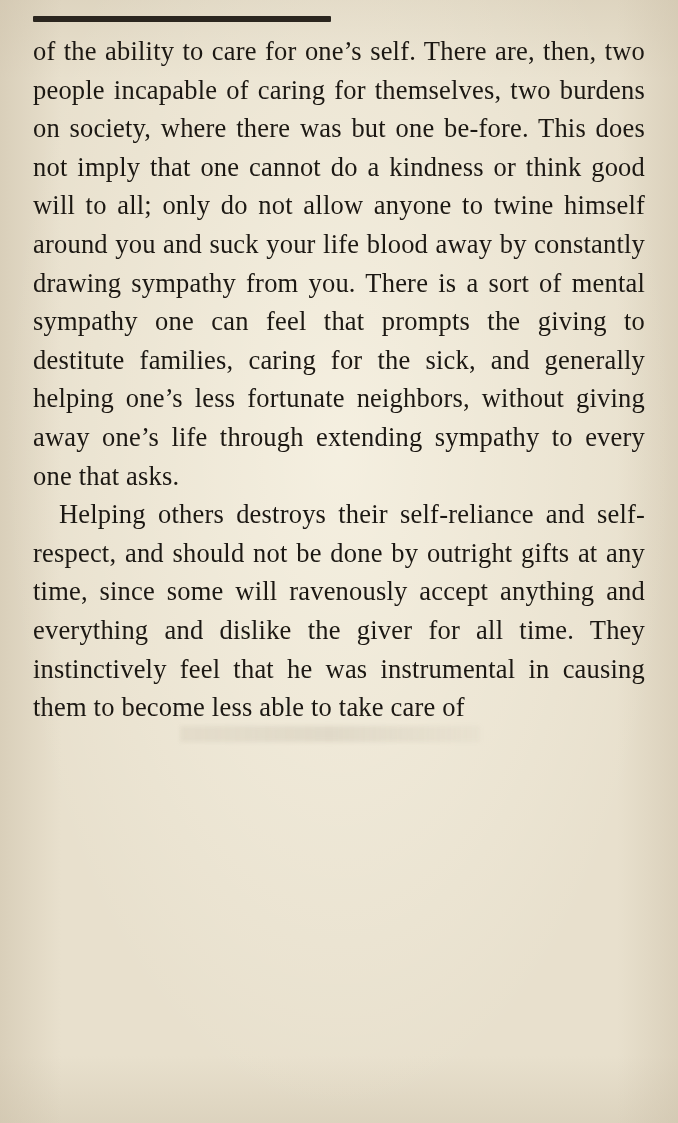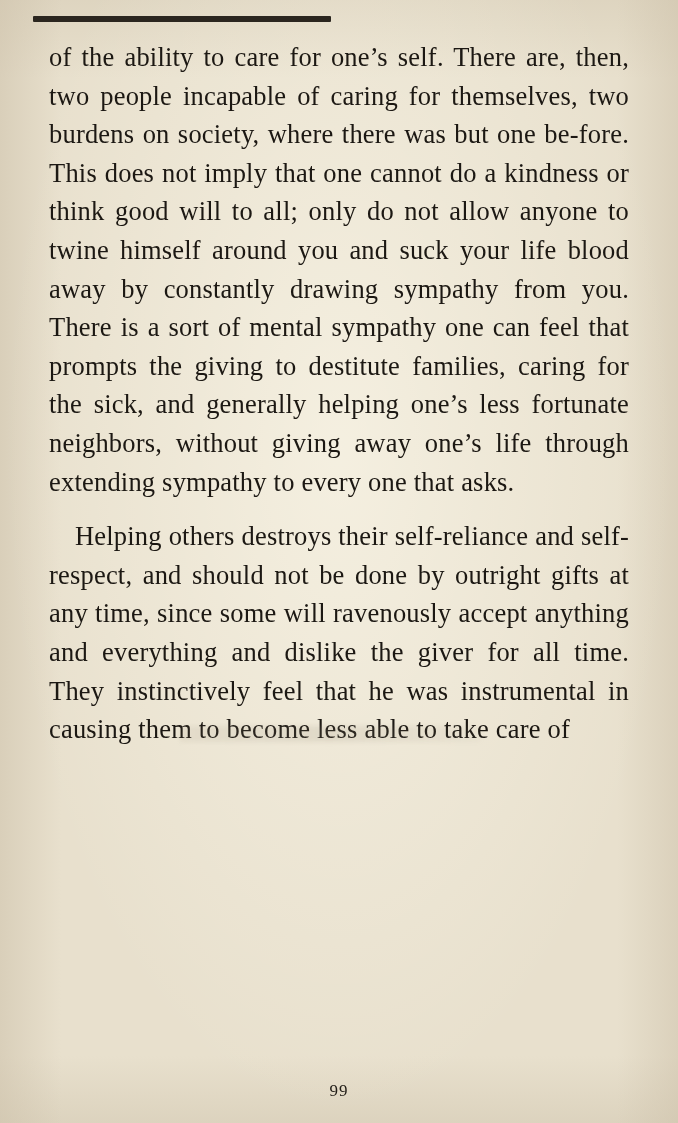--- a/index.html
+++ b/index.html
@@ -51,21 +51,21 @@
   }
   .body-text {
     font-size: 26.5px;
     line-height: 38.6px;
     text-align: justify;
     text-justify: inter-word;
     color: #1c1813;
     letter-spacing: 0.2px;
   }
   .body-text p {
-    margin: 16px;
+    margin: 0;
   }
   .body-text p.indent {
     text-indent: 26px;
     font-family: Liberation Serif, serif;
   }
   .folio {
     position: absolute;
     left: 0;
     right: 0;
     bottom: 22px;
@@ -99,15 +99,14 @@
 
     <div class="body-text">
       <p class="first">of the ability to care for one’s self. There are, then, two people incapable of caring for themselves, two burdens on society, where there was but one be-fore.  This does not imply that one cannot do a kindness or think good will to all; only do not allow anyone to twine himself around you and suck your life blood away by constantly drawing sympathy from you.  There is a sort of mental sympathy one can feel that prompts the giving to destitute families, caring for the sick, and generally helping one’s less fortunate neighbors, without giving away one’s life through extending sympathy to every one that asks.</p>
       <p class="indent">Helping others destroys their self-reliance and self-respect, and should not be done by outright gifts at any time, since some will ravenously accept anything and everything and dislike the giver for all time.  They instinctively feel that he was instrumental in causing them to become less able to take care of</p>
     </div>
 
   </div>
 
   <div class="smudge"></div>
 
-  <div class="folio">99</div>
 
 </div>
 
 </body></html>

